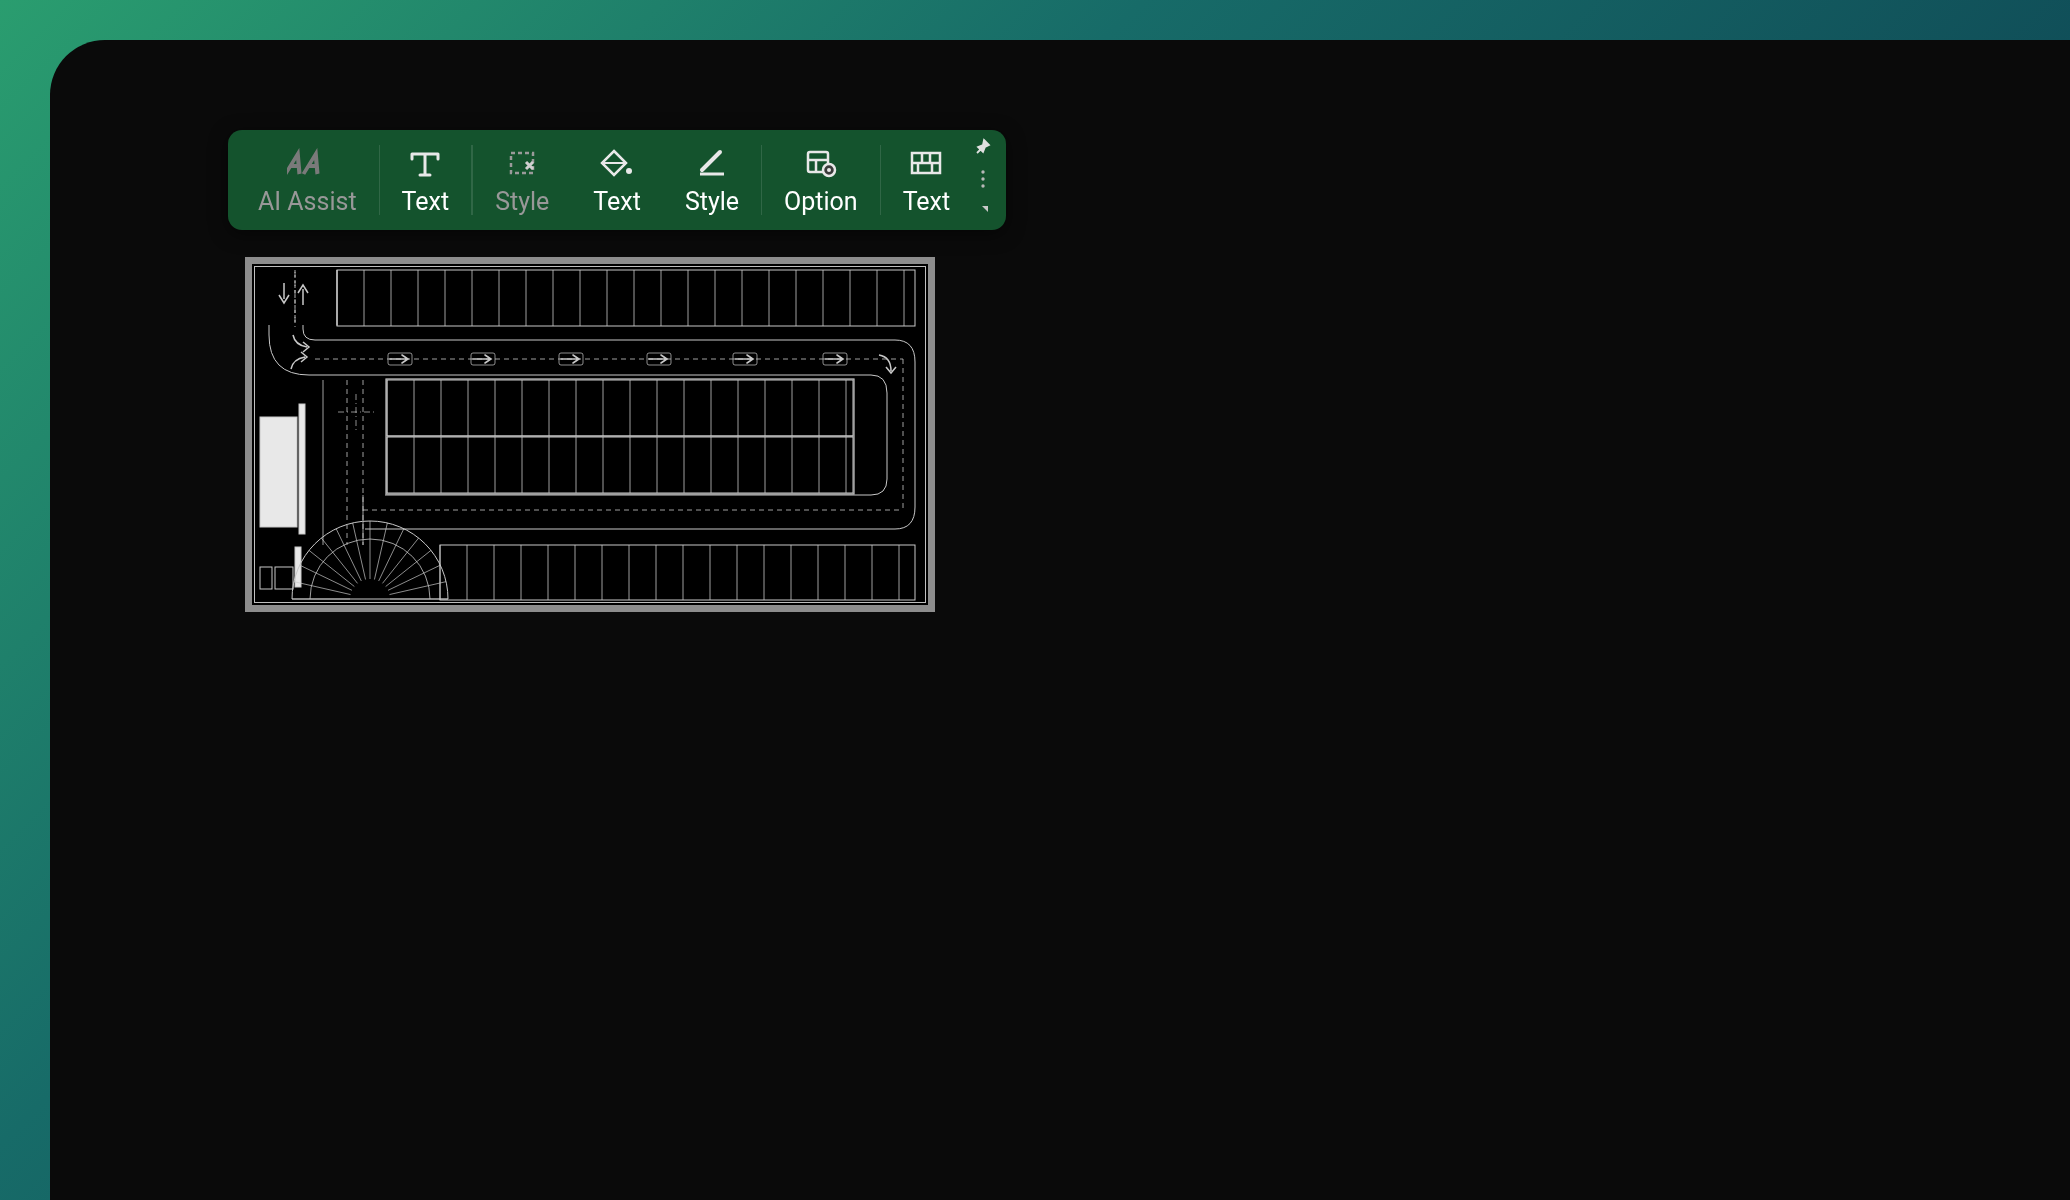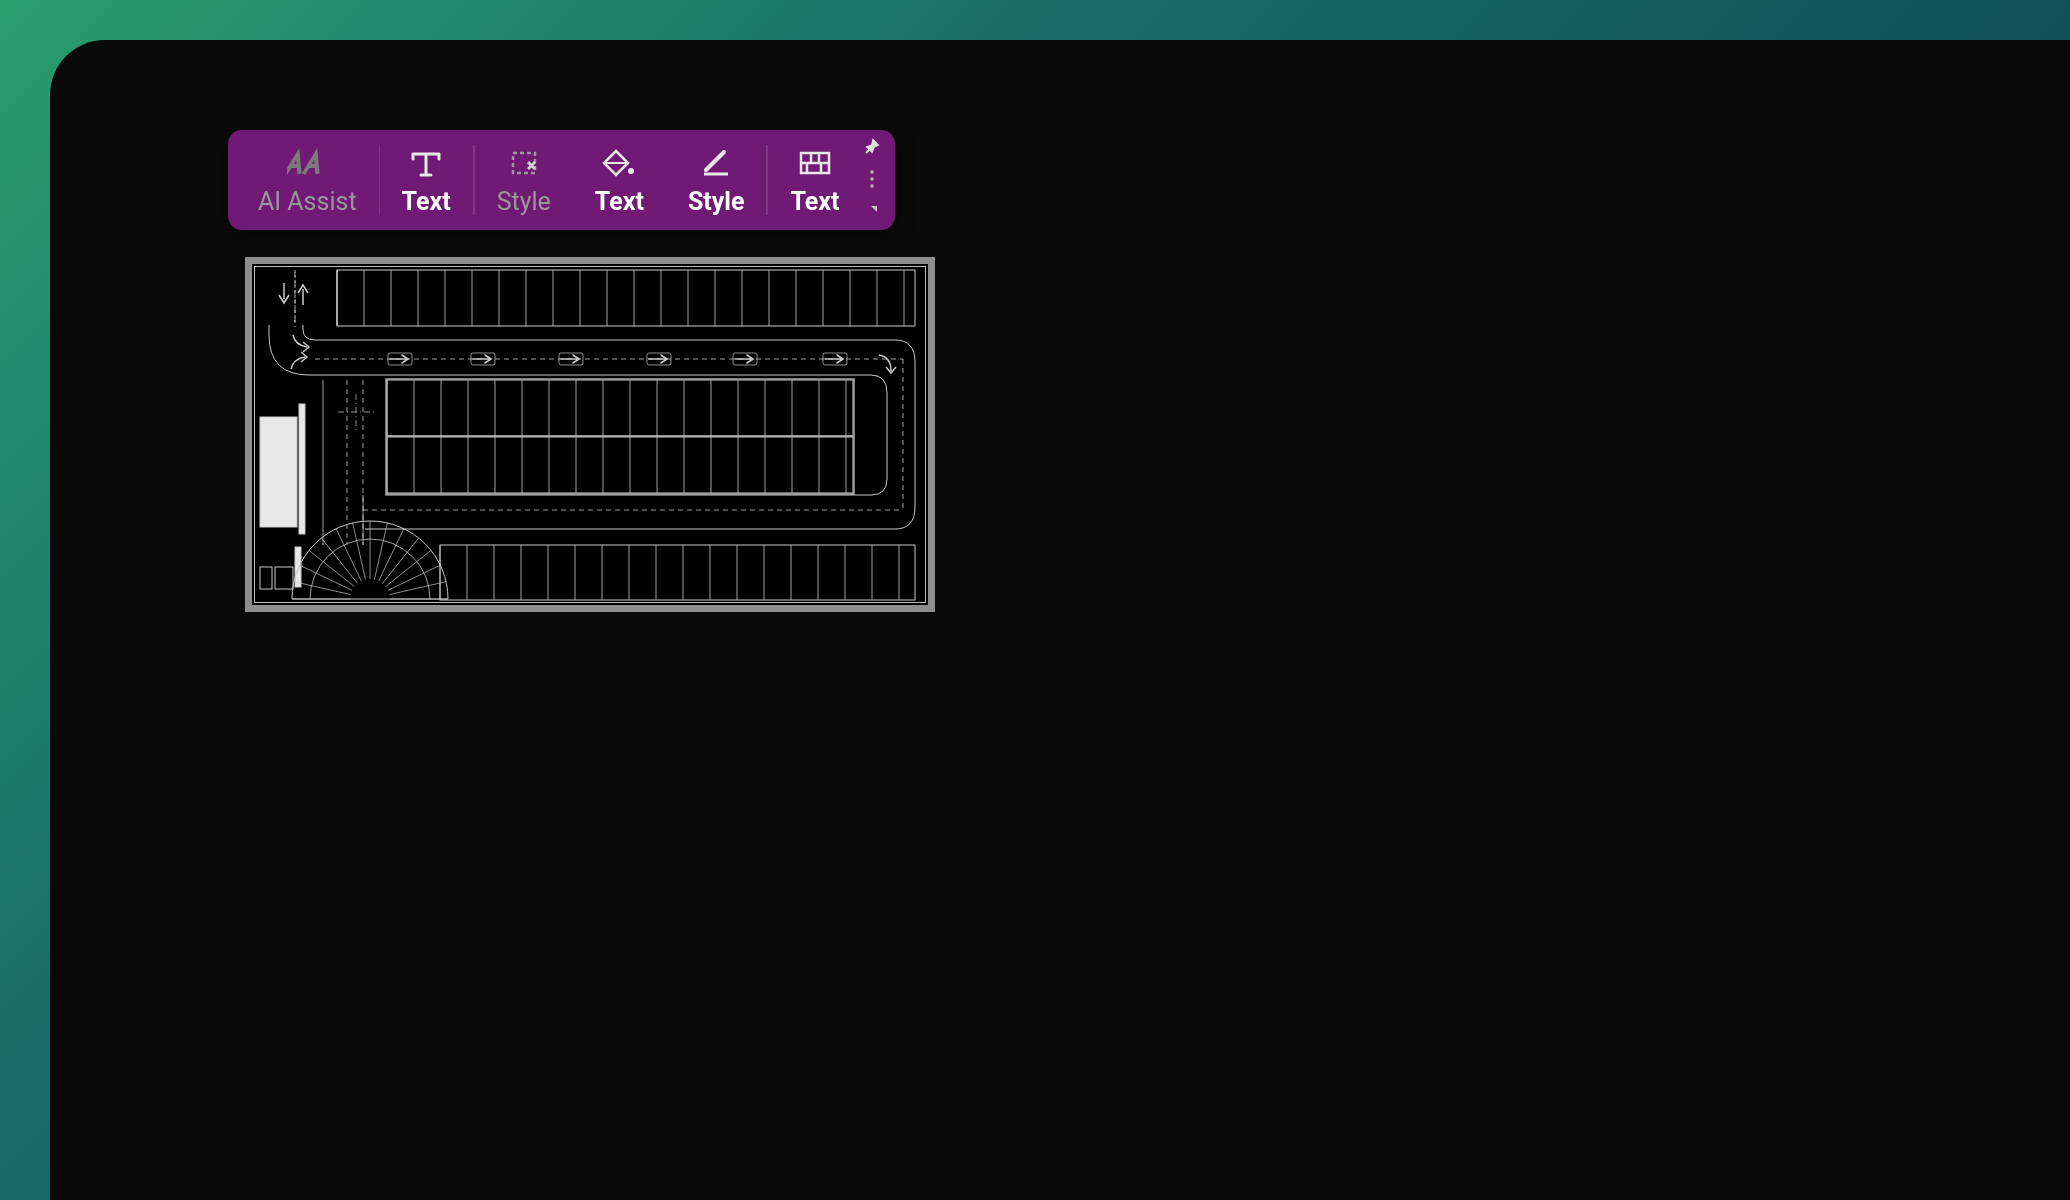--- a/index.html
+++ b/index.html
@@ -21,21 +21,21 @@
       border-top-left-radius: 55px;
       position: relative;
       overflow: hidden;
     }
 
     .toolbar {
       position: absolute;
       top: 90px;
       left: 178px;
       height: 100px;
-      background: #701a75;
+      background: #14532d;
       border-radius: 14px;
       display: flex;
       align-items: center;
       padding: 0 8px;
       box-shadow: 0 4px 18px rgba(0,0,0,0.5);
     }
     .tool {
       display: flex;
       flex-direction: column;
       align-items: center;
@@ -56,21 +56,21 @@
       height: 36px;
       display: flex;
       align-items: center;
       justify-content: center;
       margin-bottom: 6px;
     }
     .tool .label {
       font-size: 25px;
       white-space: nowrap;
     }
-    .tool.bold .label { font-weight: 700; color: #fff; }
+    .tool.bold .label { font-weight: 400; color: #fff; }
     .toolbar-extra {
       display: flex;
       flex-direction: column;
       align-items: center;
       justify-content: space-around;
       height: 100%;
       padding: 8px 6px 8px 2px;
       gap: 8px;
     }
 
@@ -155,20 +155,31 @@
           <svg width="32" height="30" viewBox="0 0 32 30">
               <path d="M6 22 L24 4" stroke="#e8e8e8" stroke-width="4" stroke-linecap="round"></path>
               <path d="M4 26 L28 26" stroke="#e8e8e8" stroke-width="3"></path>
             </svg>
         </span>
         <span class="label">Style</span>
       </div>
 
       <div class="divider"></div>
 
+      <div class="tool bold">
+        <span class="icon">
+          <svg width="34" height="30" viewBox="0 0 34 30">
+              <rect x="4" y="4" width="20" height="20" stroke="#e8e8e8" stroke-width="2.5" fill="none" rx="2"></rect>
+              <path d="M4 12 L24 12 M12 12 L12 24" stroke="#e8e8e8" stroke-width="2.5"></path>
+              <circle cx="25" cy="22" r="6" stroke="#e8e8e8" stroke-width="2.5" fill="#3a3a3a"></circle>
+              <circle cx="25" cy="22" r="2" fill="#e8e8e8"></circle>
+            </svg>
+        </span>
+        <span class="label">Option</span>
+      </div>
 
       <div class="divider"></div>
 
       <div class="tool bold">
         <span class="icon">
           <svg width="34" height="28" viewBox="0 0 34 28">
               <rect x="3" y="4" width="28" height="20" stroke="#e8e8e8" stroke-width="2.5" fill="none"></rect>
               <path d="M3 14 L31 14 M13 4 L13 14 M23 14 L23 24 M9 14 L9 24 M21 4 L21 14" stroke="#e8e8e8" stroke-width="2.5"></path>
             </svg>
         </span>

